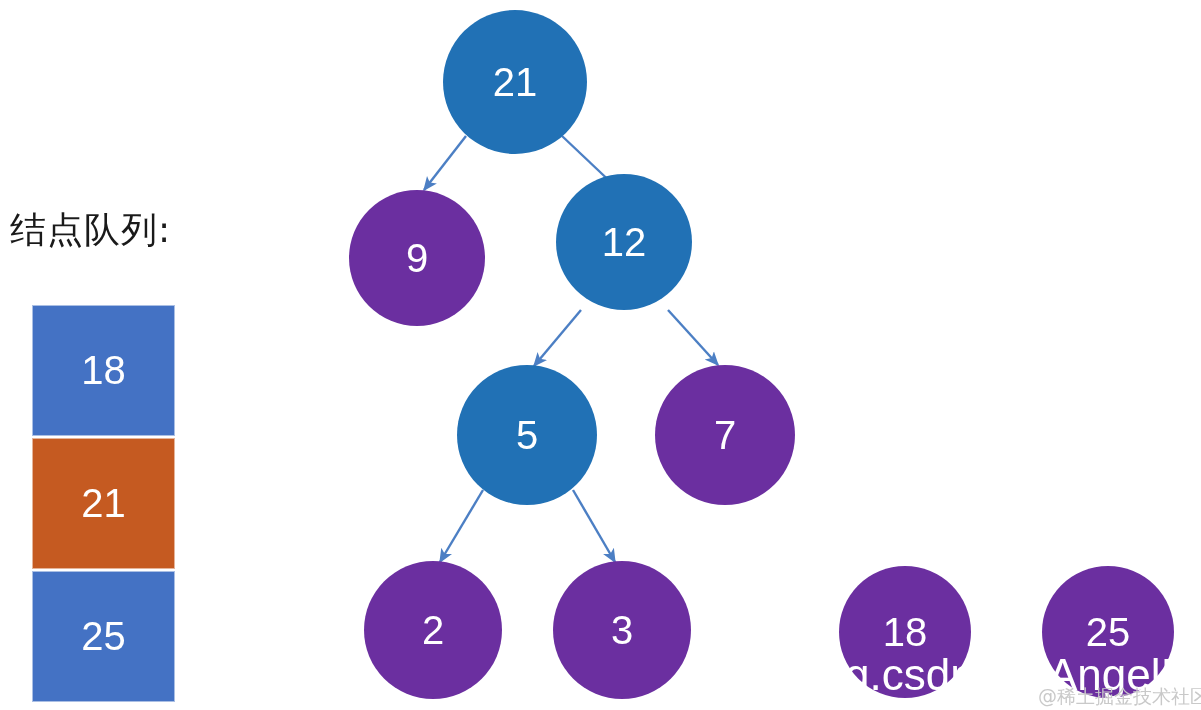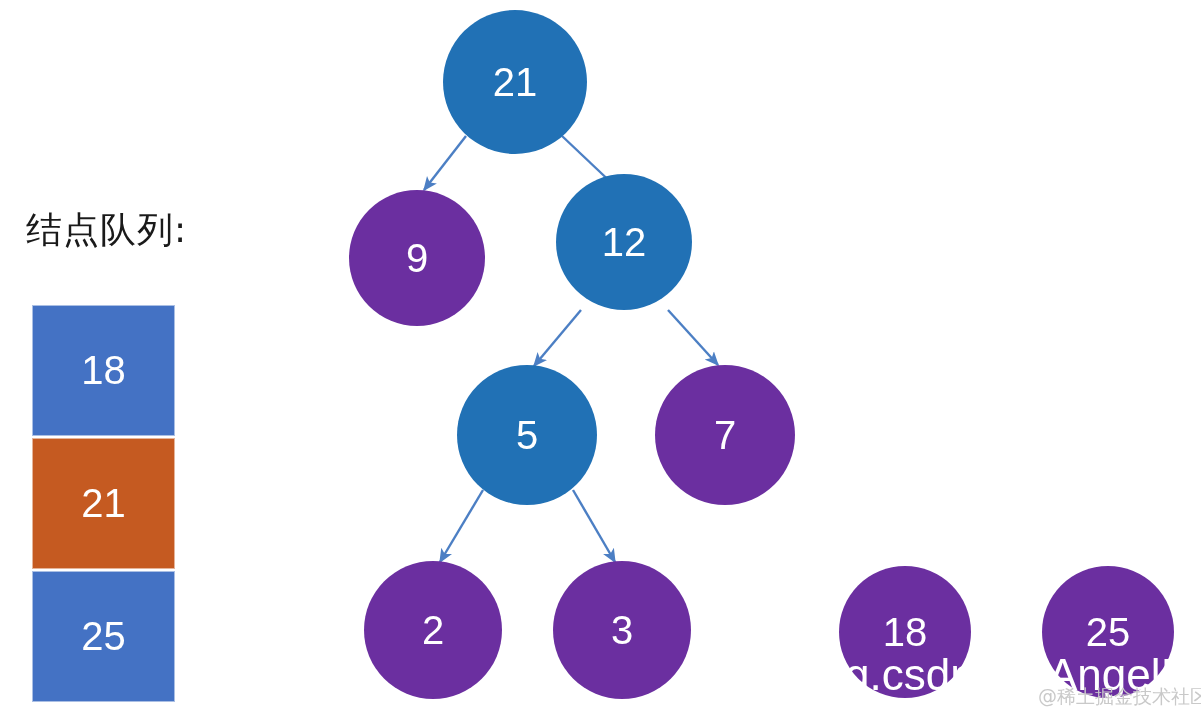--- a/index.html
+++ b/index.html
@@ -18,21 +18,21 @@
   #canvas {
     position: absolute;
     left: 0; top: 0;
     width: 1201px;
     height: 710px;
   }
 
   
   .queue-label {
     position: absolute;
-    left: 26px;
+    left: 10px;
     top: 206px;
     font-size: 36px;
     color: #1a1a1a;
     letter-spacing: 1px;
     white-space: nowrap;
     font-family: "DejaVu Sans", "Liberation Sans", sans-serif;
   }
   .queue-stack {
     position: absolute;
     left: 32px;

